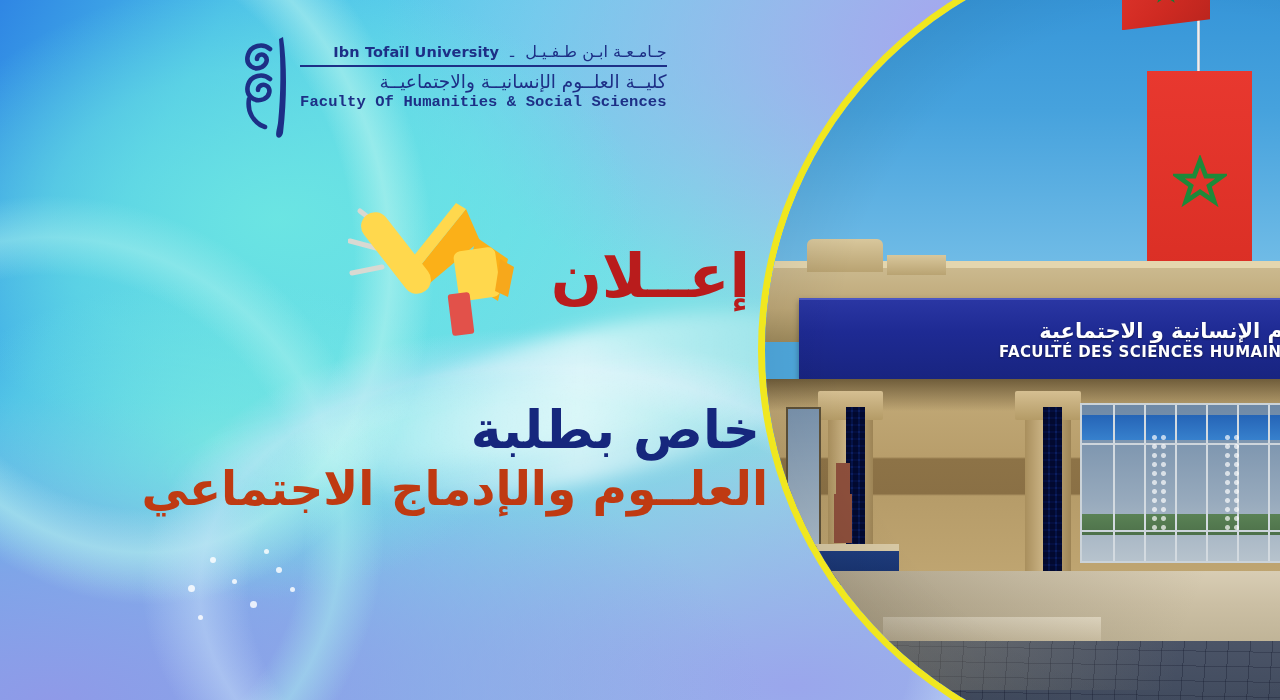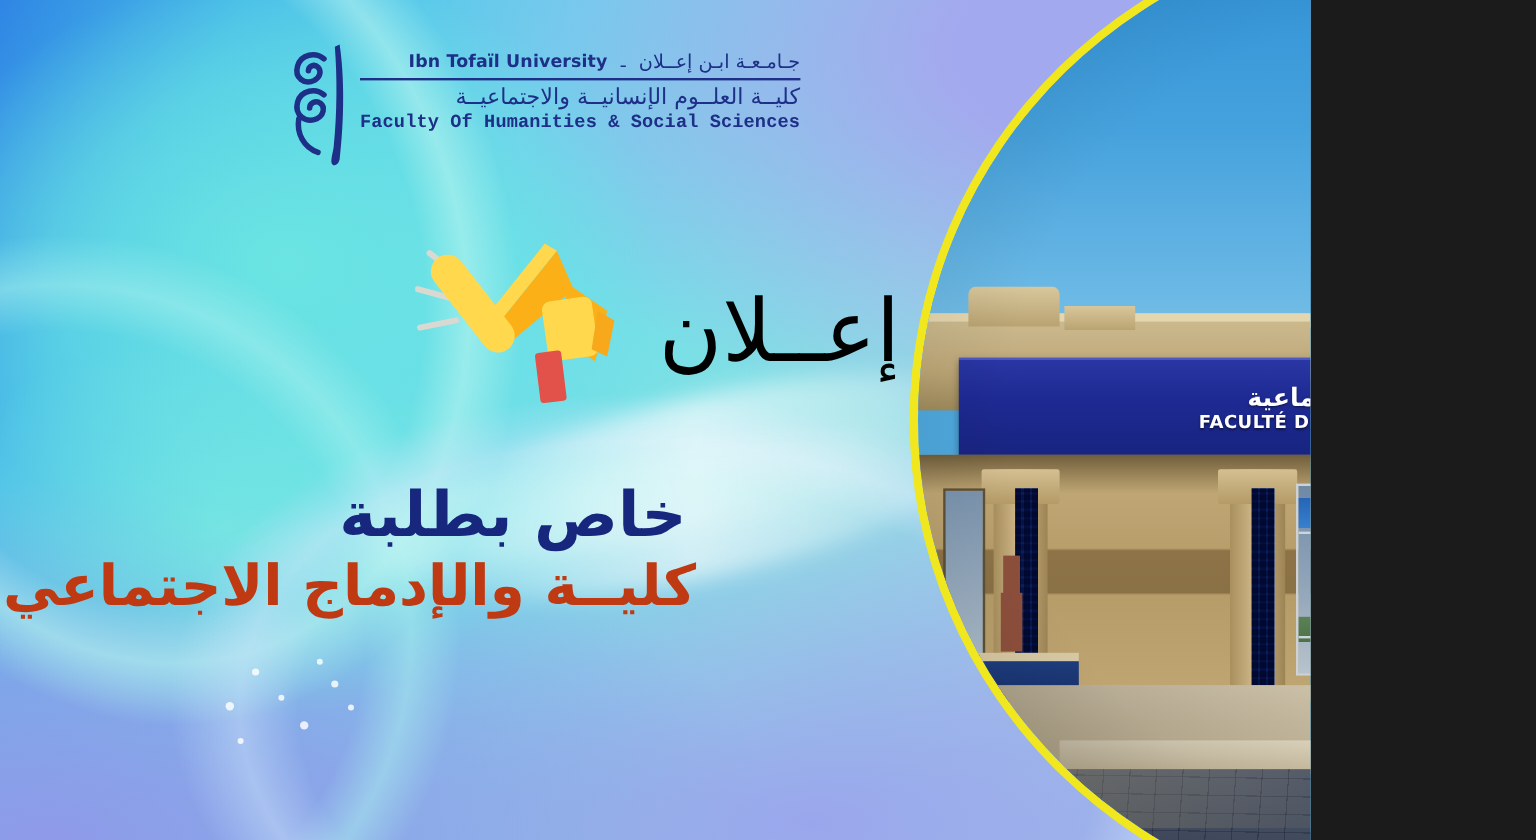--- a/index.html
+++ b/index.html
@@ -1,21 +1,21 @@
 <!DOCTYPE html>
 <html lang="ar"><head>
 <meta charset="utf-8">
 <title>Announcement Banner</title>
 <style>
   html,body{margin:0;padding:0;background:#1b1b1b;}
   *{box-sizing:border-box;}
 
   .stage{
     position:relative;
-    width:1092px;height:700px;
+    width:1280px;height:700px;
     overflow:hidden;
     font-family:"DejaVu Sans","Liberation Sans",sans-serif;
     background:#5fd0e8;
   }
 
   
   .bg-base{
     position:absolute;inset:0;
     background:
       radial-gradient(120% 90% at 92% 6%,  #a3a9ee 0%, #a3a9ee 16%, rgba(163,169,238,0) 52%),
@@ -82,22 +82,22 @@
   .logo-ar2{font-size:18.5px;color:#1d2f86;direction:rtl;text-align:right;margin-top:4px;white-space:nowrap;letter-spacing:.5px;}
   .logo-en2{font-size:15.5px;font-weight:700;color:#1d2f86;white-space:nowrap;margin-top:1px;letter-spacing:.1px;font-family:Liberation Mono, monospace;}
 
   
   .headline-row{
     position:absolute;left:190px;top:196px;width:560px;height:160px;
     display:flex;align-items:center;justify-content:flex-start;flex-direction:row-reverse;gap:28px;
   }
   .headline{
     direction:rtl;
-    font-size:72px;font-weight:400;
-    color:#000000;
+    font-size:60px;font-weight:700;
+    color:#b91c1c;
     line-height:1;
     letter-spacing:-1px;
     white-space:nowrap;
   }
   .megaphone{width:175px;height:150px;flex:0 0 auto;margin-top:-8px;}
 
   .sub1{
     position:absolute;right:520px;top:378px;width:720px;
     direction:rtl;text-align:right;
     font-size:52px;font-weight:700;color:#16277d;
@@ -296,21 +296,21 @@
         <path d="M40 4 C44 30 44 66 40 100 C39 104 36 106 34 104 C32 102 34 96 35 90 C38 62 38 30 36 6 Z" fill="#1d2f86"></path>
         <path d="M27 16 C20 10 8 12 5 22 C2 32 11 38 19 34 C24 31 25 26 22 23 C19 20 14 22 14 26" fill="none" stroke="#1d2f86" stroke-width="4.6" stroke-linecap="round"></path>
         <path d="M27 46 C20 40 8 42 5 52 C2 63 12 70 21 66 C27 63 28 56 24 53 C20 50 15 53 15 57" fill="none" stroke="#1d2f86" stroke-width="4.6" stroke-linecap="round"></path>
         <path d="M6 66 C4 78 10 90 22 94" fill="none" stroke="#1d2f86" stroke-width="4.6" stroke-linecap="round"></path>
       </svg>
     </div>
     <div class="logo-text">
       <div class="logo-row1">
         <span class="logo-en1">Ibn Tofaïl University</span>
         <span class="logo-dash">ـ</span>
-        <span class="logo-ar1">جـامـعـة ابـن إعــلان</span>
+        <span class="logo-ar1">جـامـعـة ابـن طـفـيـل</span>
       </div>
       <div class="logo-ar2">كليــة العلــوم الإنسانيــة والاجتماعيــة</div>
       <div class="logo-en2">Faculty Of Humanities &amp; Social Sciences</div>
     </div>
   </div>
 
   <div class="headline-row">
     <div class="headline">إعــلان</div>
     <div class="megaphone">
       <svg viewBox="0 0 175 150" width="175" height="150" aria-hidden="true">
@@ -324,21 +324,21 @@
         <rect x="34" y="8" width="28" height="96" rx="14" transform="rotate(-38 48 56)" fill="#ffd84d"></rect>
         <path d="M128 40 L160 62 L150 104 L118 84 Z" fill="#fbb018"></path>
         <rect x="108" y="52" width="42" height="50" rx="7" transform="rotate(-8 129 77)" fill="#ffd84d"></rect>
         <path d="M152 62 L166 70 L160 100 L147 94 Z" fill="#f7a81b"></path>
         <rect x="102" y="96" width="22" height="42" rx="3" transform="rotate(-7 113 117)" fill="#e2514a"></rect>
       </svg>
     </div>
   </div>
 
   <div class="sub1">خاص بطلبة</div>
-  <div class="sub2">كليــة والإدماج الاجتماعي</div>
+  <div class="sub2">العلــوم والإدماج الاجتماعي</div>
 
   <div class="photo-wrap">
     <div class="photo">
 
       <div class="sky"></div>
 
       <div class="pole"></div>
       <div class="flag-cloth">
         <svg class="star" viewBox="0 0 24 24" width="26" height="26" aria-hidden="true">
           <path d="M12 2.5 L14.6 9.4 L22 9.4 L16 13.7 L18.3 20.6 L12 16.4 L5.7 20.6 L8 13.7 L2 9.4 L9.4 9.4 Z" fill="none" stroke="#1a7a34" stroke-width="1.9"></path>

